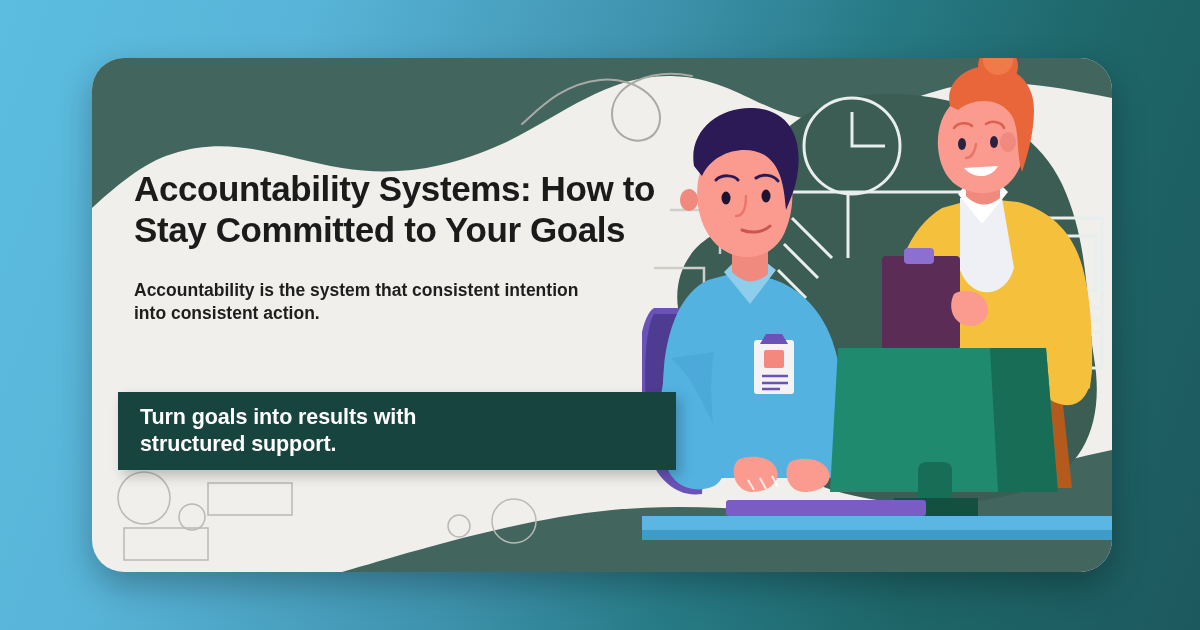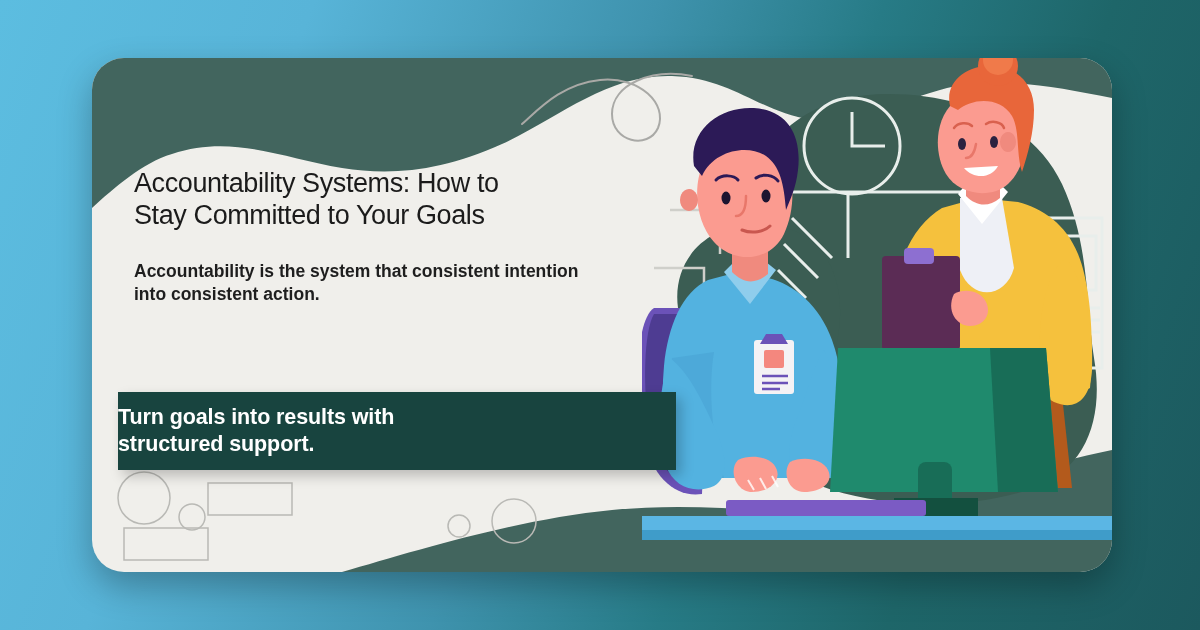--- a/index.html
+++ b/index.html
@@ -19,37 +19,37 @@
     background:#f0efeb; border-radius:32px; overflow:hidden;
     box-shadow:0 14px 34px rgba(0,0,0,.28);
   }
   .card-svg { position:absolute; inset:0; width:100%; height:100%; }
 
   
   #text-col {
     position:absolute; left:42px; top:110px; width:640px; z-index:6;
   }
   #headline {
-    font-size:27px; font-weight:normal; line-height:1.18;
+    font-size:35px; font-weight:bold; line-height:1.18;
     letter-spacing:-.4px; color:#1b1b1b; white-space:pre-line;
   }
   #subhead {
     margin-top:28px; font-size:17.5px; font-weight:bold;
     line-height:1.33; color:#1e1e1e; white-space:pre-line;
     max-width:560px;
   }
   #cta-banner {
     position:absolute; left:26px; top:334px; width:558px; height:78px;
     background:#18443f; z-index:7;
     box-shadow:5px 6px 12px rgba(0,0,0,.22);
     display:flex; align-items:center;
   }
   #cta-text {
     color:#fff; font-size:21.5px; font-weight:bold; line-height:1.24;
-    white-space:pre-line; letter-spacing:-.1px;
+    padding-left:22px; white-space:pre-line; letter-spacing:-.1px;
   }
 
   
   #illus {
     position:absolute; right:0; top:0; width:470px; height:514px; z-index:5;
   }
   #illus svg { width:100%; height:100%; display:block; }
 </style>
 </head>
 <body>

